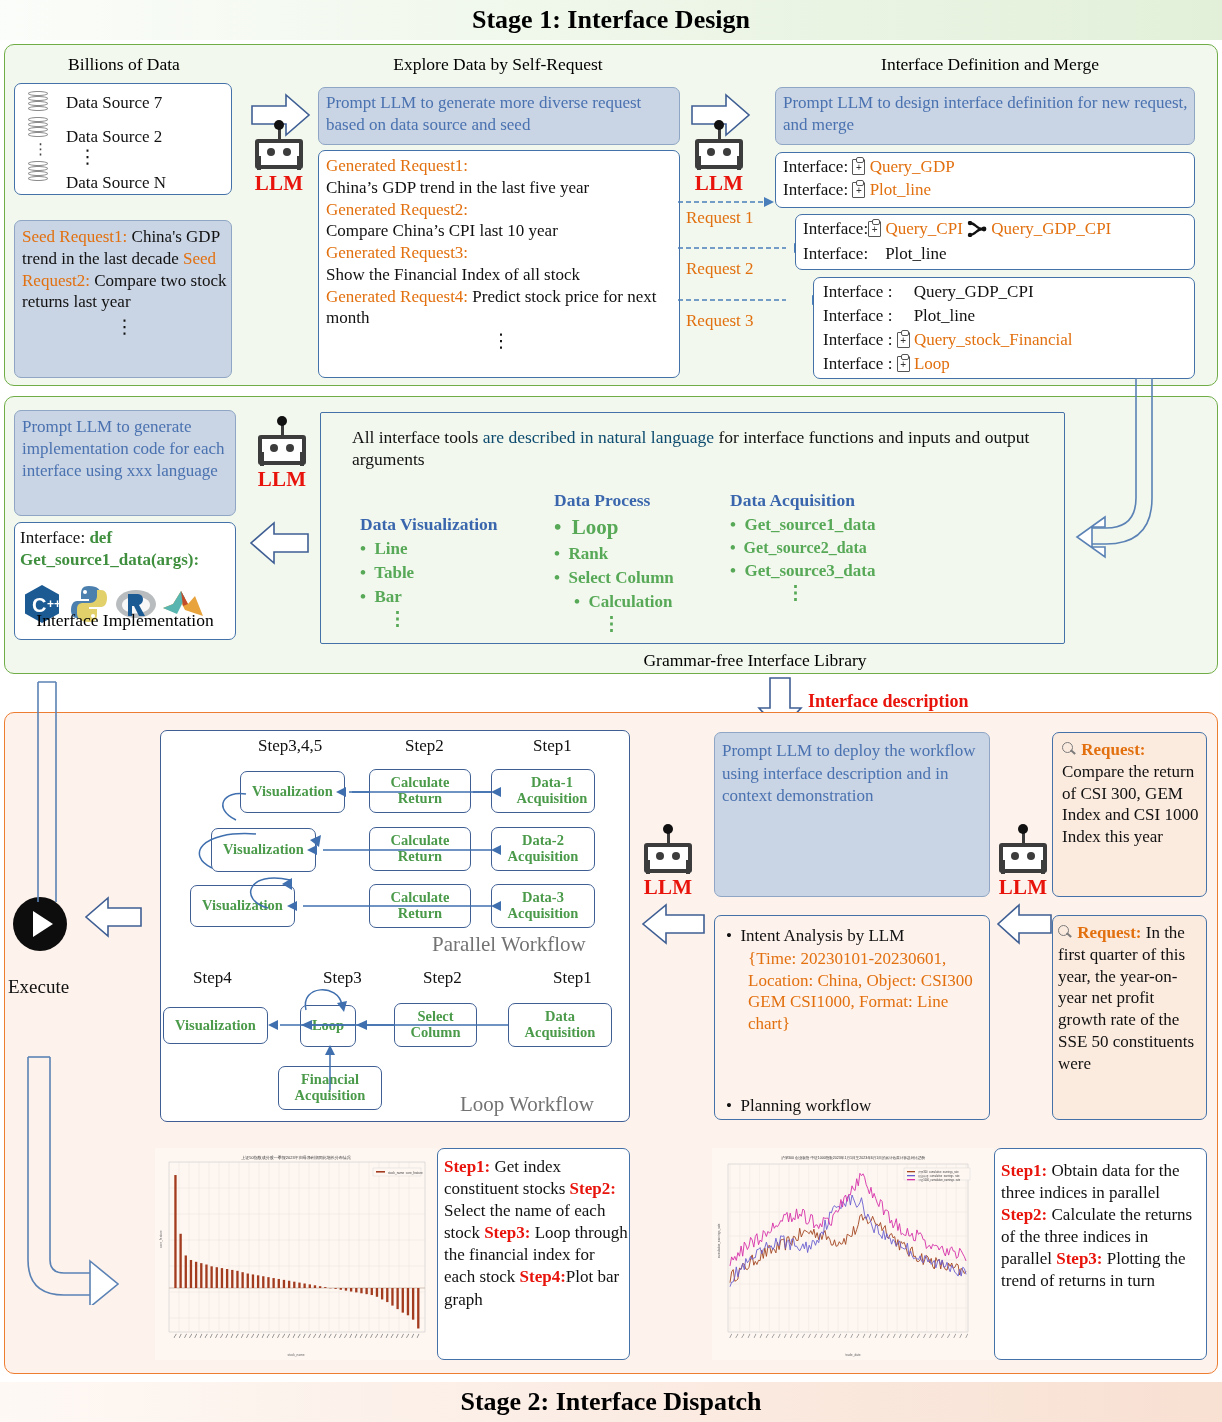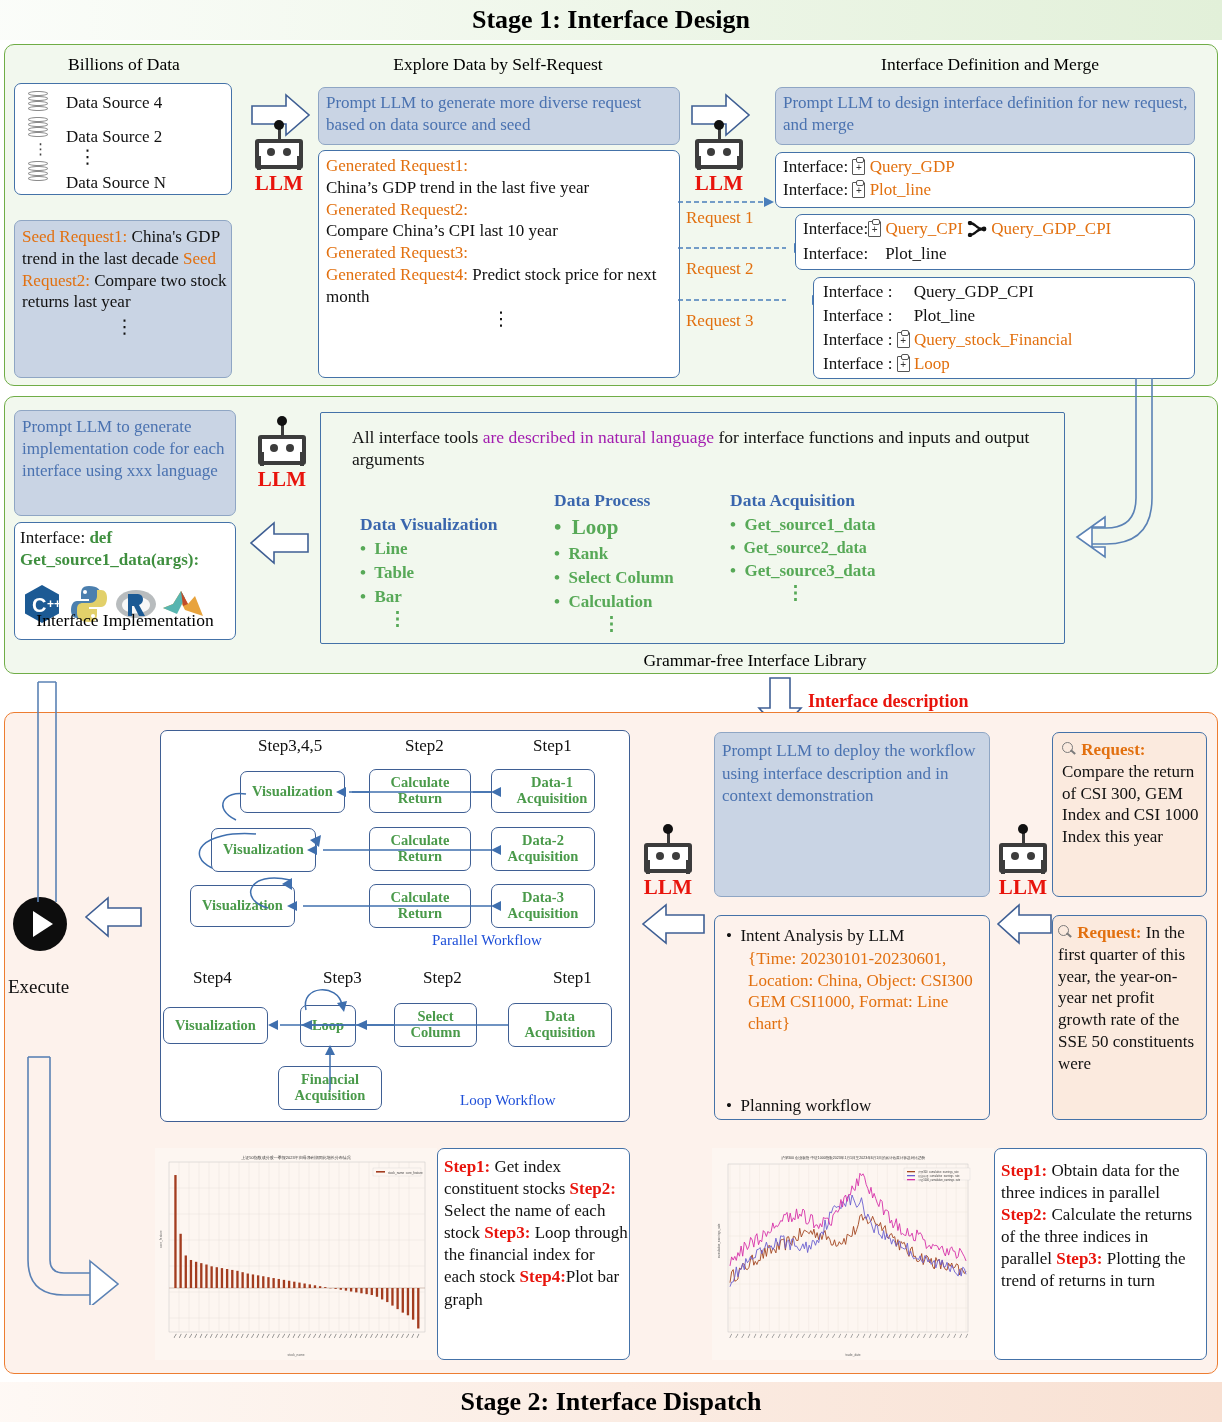--- a/index.html
+++ b/index.html
@@ -63,21 +63,21 @@
     background: #c9d4e4;
     color: #4a72b0;
     border-color: #8fa6c4;
   }
   .box.white { background: #ffffff; }
   .box.cream { background: #fbeade; }
 
   .txt { font-size: 17px; line-height: 1.28; color: #111; }
   .orange { color: #e2700f; }
   .orangeb { color: #e2700f; font-weight: bold; }
-  .red { color: #a21caf; }
+  .red { color: #0c4a6e; }
   .redb { color: #e8140c; font-weight: bold; }
   .green { color: #57a957; font-weight: bold; }
   .greend { color: #3f8f3f; font-weight: bold; }
   .blueh { color: #3a66ad; font-weight: bold; }
   .bluetxt { color: #4a72b0; }
 
   
   .robot { position: absolute; width: 56px; }
   .robot .body {
     width: 48px; height: 30px; border: 4px solid #3c3c3c;
@@ -119,21 +119,21 @@
   .barrow svg { display:block; }
 
   
   .node {
     position:absolute; border:1.3px solid #3f5f94; border-radius:7px;
     background:#fff; color:#4a9a4a; font-weight:bold;
     font-size:14.5px; text-align:center; line-height:1.1;
     display:flex; align-items:center; justify-content:center;
   }
   .steplbl { position:absolute; font-size:17px; color:#111; }
-  .wfname { position:absolute; font-size:15px; color:#1d4ed8; }
+  .wfname { position:absolute; font-size:21px; color:#737373; }
 
   
   .chartbox {
     position:absolute; border:1.3px solid #4472a8; background:#fdf6f1;
   }
 
   .search-ico { display:inline-block; width:15px; height:15px; position:relative; vertical-align:-2px;}
   .search-ico:before{
     content:""; position:absolute; left:0; top:0; width:9px; height:9px;
     border:1.6px solid #7b7b7b; border-radius:50%;
@@ -192,21 +192,21 @@
     <i style="top:11px"></i>
     <i style="top:16px"></i>
 </div>
 <div class="dbdots" style="left:33px; top:140px;">⋮</div>
 <div class="dbicon" style="left:26px; top:160px;">
   <i style="top:1px"></i>
     <i style="top:6px"></i>
     <i style="top:11px"></i>
     <i style="top:16px"></i>
 </div>
-<div class="txt" style="position:absolute; left:66px; top:92px;">Data Source 4</div>
+<div class="txt" style="position:absolute; left:66px; top:92px;">Data Source 7</div>
 <div class="txt" style="position:absolute; left:66px; top:126px;">Data Source 2</div>
 <div class="txt" style="position:absolute; left:78px; top:145px; font-size:19px;">⋮</div>
 <div class="txt" style="position:absolute; left:66px; top:172px;">Data Source N</div>
 
 <div class="box blueprompt" style="left:14px; top:220px; width:218px; height:158px; background:#c9d4e4;"></div>
 <div class="txt" style="position:absolute; left:22px; top:226px; width:205px; color:#111;">
   <span class="orange">Seed Request1:</span><span> China's GDP trend in the last decade</span>
   <span class="orange">Seed Request2:</span><span> Compare two stock returns last year</span>
   <div style="text-align:center; font-size:19px; margin-top:2px;">⋮</div>
 </div>
@@ -228,20 +228,21 @@
 <div class="box blueprompt" style="left:318px; top:87px; width:362px; height:58px;"></div>
 <div class="txt bluetxt" style="position:absolute; left:326px; top:92px; width:350px;">Prompt LLM to generate more diverse request based on data source and seed</div>
 
 <div class="box white" style="left:318px; top:150px; width:362px; height:228px;"></div>
 <div class="txt" style="position:absolute; left:326px; top:155px; width:350px;">
   <div><span class="orange">Generated Request1:</span></div>
   <div>China’s GDP trend in the last five year</div>
   <div><span class="orange">Generated Request2:</span></div>
   <div>Compare China’s CPI last 10 year</div>
   <div><span class="orange">Generated Request3:</span></div>
+  <div>Show the Financial Index of all stock</div>
   <div><span class="orange">Generated Request4:</span><span> Predict stock price for next month</span></div>
   <div style="text-align:center; font-size:19px;">⋮</div>
 </div>
 
 <div class="barrow" style="left:690px; top:92px;">
   <svg width="62" height="46" viewBox="0 0 62 46">
       <path d="M2,14 L36,14 L36,3 L59,23 L36,43 L36,32 L2,32 Z" fill="#ffffff" stroke="#3f5f94" stroke-width="1.6"></path>
     </svg>
 </div>
 <div class="robot" style="left:691px; top:128px;">
@@ -396,21 +397,21 @@
   <div class="green" style="font-size:17px; margin-top:4px;">•&nbsp; <span>Table</span></div>
   <div class="green" style="font-size:17px; margin-top:4px;">•&nbsp; <span>Bar</span></div>
   <div class="green" style="font-size:19px; margin-left:28px;">⋮</div>
 </div>
 
 <div style="position:absolute; left:554px; top:490px;">
   <div class="blueh" style="font-size:17.5px;">Data Process</div>
   <div class="green" style="font-size:21px; margin-top:4px;">•&nbsp; <span>Loop</span></div>
   <div class="green" style="font-size:17px; margin-top:4px;">•&nbsp; <span>Rank</span></div>
   <div class="green" style="font-size:17px; margin-top:4px;">•&nbsp; <span>Select Column</span></div>
-  <div class="green" style="font-size:17px; margin-top:4px;">•&nbsp; <span>Calculation</span></div>
+  <div class="green" style="font-size:17px; margin-top:4px;margin-left:20px;">•&nbsp; <span>Calculation</span></div>
   <div class="green" style="font-size:19px; margin-left:48px;">⋮</div>
 </div>
 
 <div style="position:absolute; left:730px; top:490px;">
   <div class="blueh" style="font-size:17.5px;">Data Acquisition</div>
   <div class="green" style="font-size:17px; margin-top:4px;">•&nbsp; <span>Get_source1_data</span></div>
   <div class="green" style="font-size:16px; margin-top:4px;">•&nbsp; <span>Get_source2_data</span></div>
   <div class="green" style="font-size:17px; margin-top:4px;">•&nbsp; <span>Get_source3_data</span></div>
   <div class="green" style="font-size:19px; margin-left:56px;">⋮</div>
 </div>

